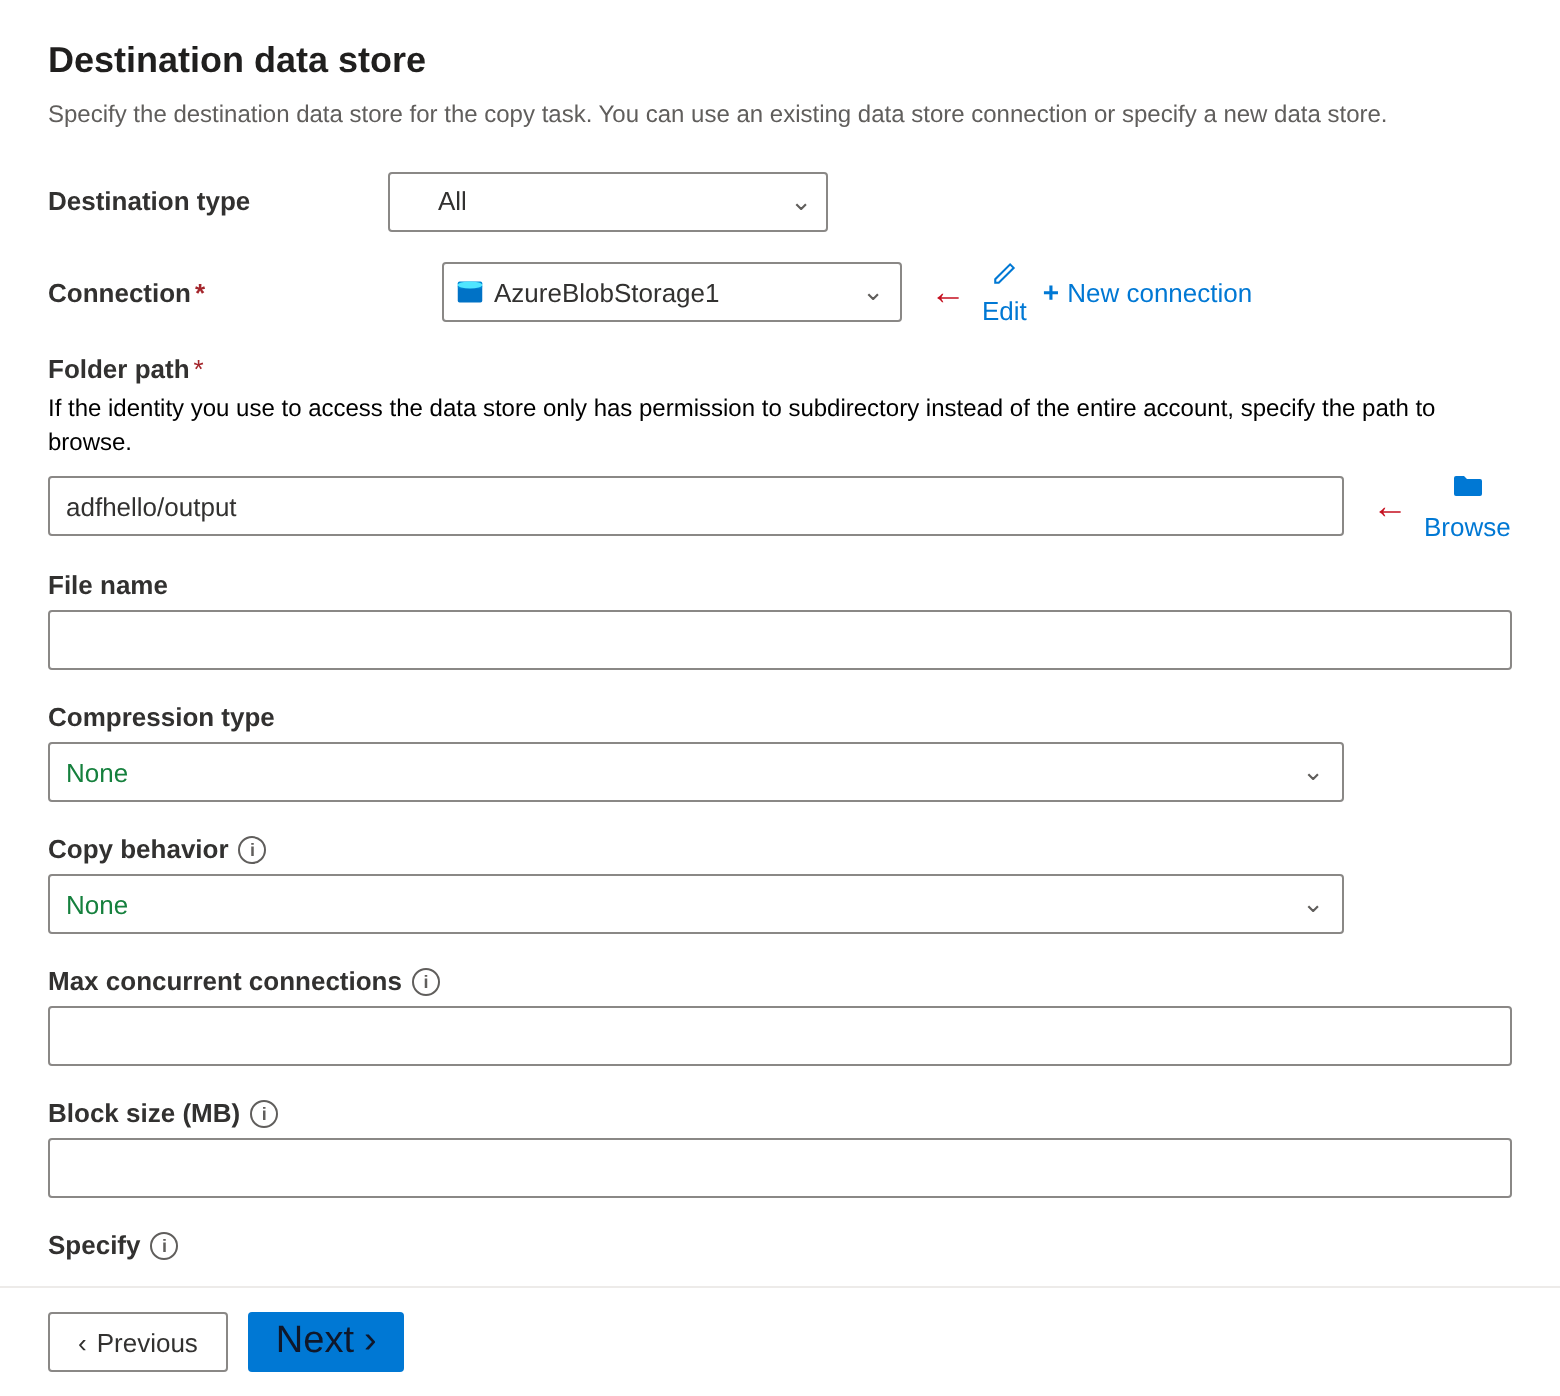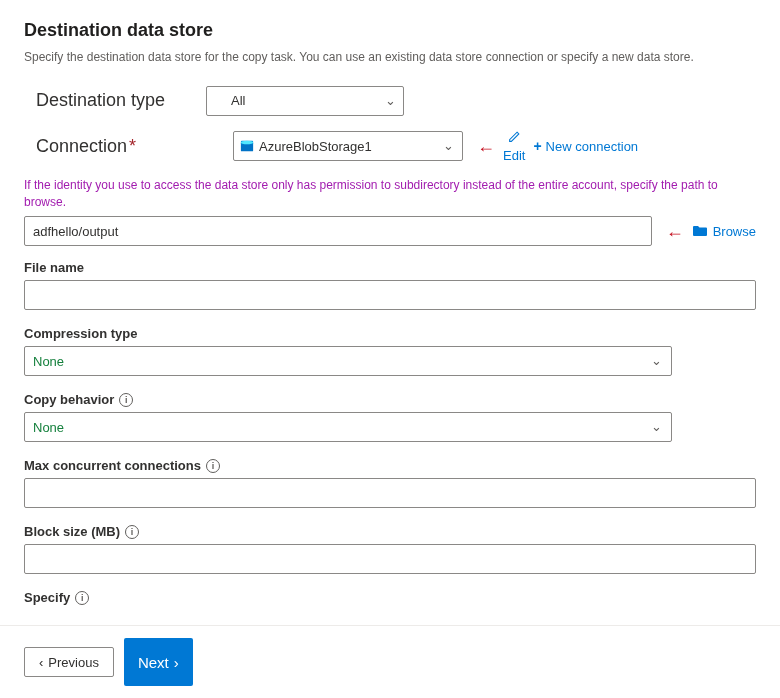--- a/index.html
+++ b/index.html
@@ -26,26 +26,25 @@
       color: #605e5c;
       margin-bottom: 20px;
       line-height: 1.4;
     }
     .form-row {
       display: flex;
       align-items: center;
       margin-bottom: 14px;
     }
     .form-label {
-      font-size: 18px;
-      font-weight: 400;
+      font-size: 13px;
+      font-weight: 700;
       color: #323130;
       min-width: 170px;
       flex-shrink: 0;
-      margin-left: 12px;
     }
     .required-star {
       color: #a4262c;
       margin-left: 2px;
     }
     .form-control-wrapper {
       display: flex;
       align-items: center;
       gap: 8px;
       flex: 1;
@@ -73,21 +72,21 @@
       content: '⌄';
       position: absolute;
       right: 8px;
       top: 50%;
       transform: translateY(-52%);
       font-size: 13px;
       color: #605e5c;
       pointer-events: none;
     }
     select.dropdown.destination-type {
-      width: 198px;
+      width: 220px;
       padding-left: 24px;
     }
     .connection-select-wrapper {
       position: relative;
       display: inline-flex;
       align-items: center;
     }
     .connection-dropdown-btn {
       height: 30px;
       border: 1px solid #8a8886;
@@ -147,21 +146,21 @@
     .folder-path-section {
       margin-bottom: 14px;
     }
     .folder-path-label-row {
       display: flex;
       align-items: center;
       margin-bottom: 4px;
     }
     .folder-path-description {
       font-size: 12px;
-      color: #a21caf;
+      color: #000000;
       margin-bottom: 6px;
       line-height: 1.4;
     }
     .folder-path-input-row {
       display: flex;
       align-items: center;
       gap: 8px;
     }
     input.text-input {
       height: 30px;
@@ -178,20 +177,21 @@
       align-items: center;
       gap: 5px;
       color: #0078d4;
       font-size: 13px;
       cursor: pointer;
       border: none;
       background: none;
       padding: 0;
       white-space: nowrap;
       flex-shrink: 0;
+      flex-direction: column;
     }
     .form-field-block {
       margin-bottom: 16px;
     }
     .field-label {
       font-size: 13px;
       font-weight: 600;
       color: #323130;
       margin-bottom: 5px;
       display: flex;
@@ -261,27 +261,27 @@
       border-radius: 2px;
       background: #fff;
       color: #323130;
       font-size: 13px;
       cursor: pointer;
       display: flex;
       align-items: center;
       gap: 5px;
     }
     .btn-next {
-      height: 48px;
+      height: 30px;
       padding: 0 14px;
       border: none;
       border-radius: 2px;
       background: #0078d4;
-      color: #ffffff;
-      font-size: 15px;
+      color: #0f172a;
+      font-size: 19px;
       cursor: pointer;
       display: flex;
       align-items: center;
       gap: 5px;
     }
     .red-arrow {
       display: inline-block;
       color: #c50f1f;
       font-size: 18px;
       font-weight: bold;
@@ -351,20 +351,24 @@
       </button>
 
       <button class="new-conn-link">
         <span style="font-size:14px;font-weight:600;">+</span>
         <span>New connection</span>
       </button>
     </div>
   </div>
 
   <div class="folder-path-section">
+    <div class="folder-path-label-row">
+      <span class="form-label" style="min-width:unset;">Folder path</span>
+      <span class="required-star">*</span>
+    </div>
     <p class="folder-path-description">If the identity you use to access the data store only has permission to subdirectory instead of the entire account, specify the path to browse.</p>
     <div class="folder-path-input-row">
       <input type="text" class="text-input" style="width: 648px;" value="adfhello/output">
 
       <span class="red-arrow" style="position:relative;">←</span>
       <button class="browse-btn">
         <svg class="folder-icon-svg" viewBox="0 0 16 16" fill="none" xmlns="http://www.w3.org/2000/svg">
           <path d="M1 4a1 1 0 011-1h4l1.5 1.5H14a1 1 0 011 1V12a1 1 0 01-1 1H2a1 1 0 01-1-1V4z" fill="#0078d4" stroke="none"></path>
         </svg>
         <span>Browse</span>

